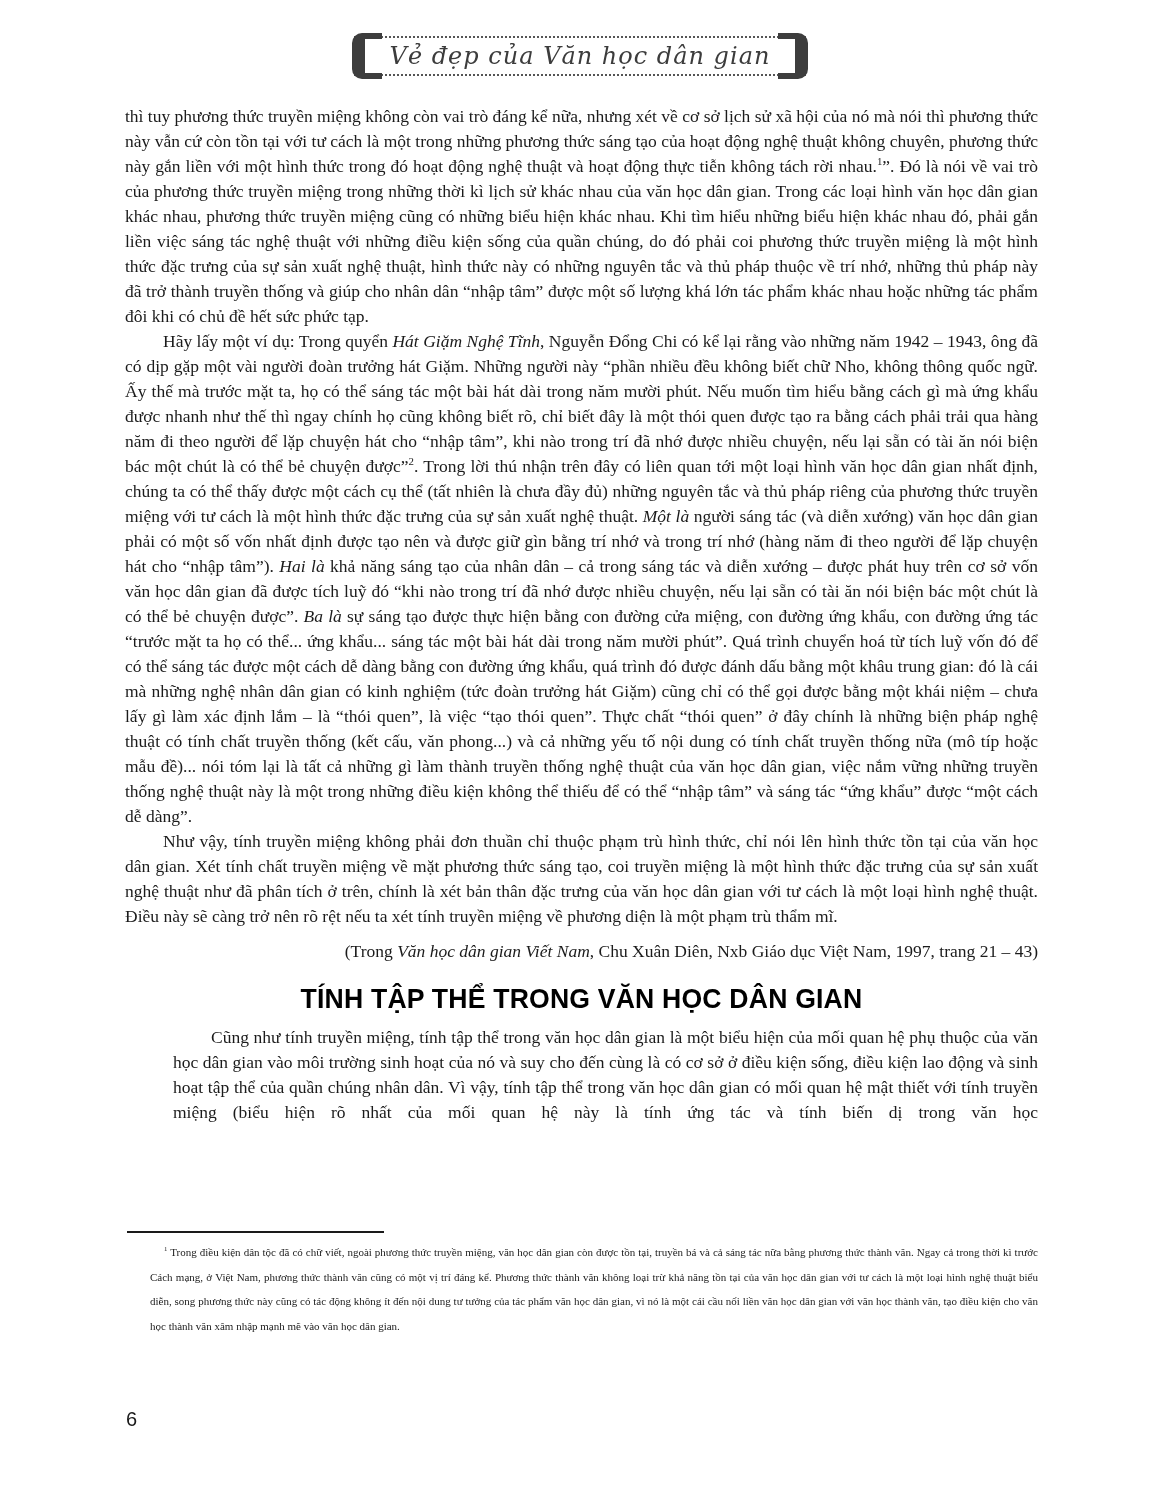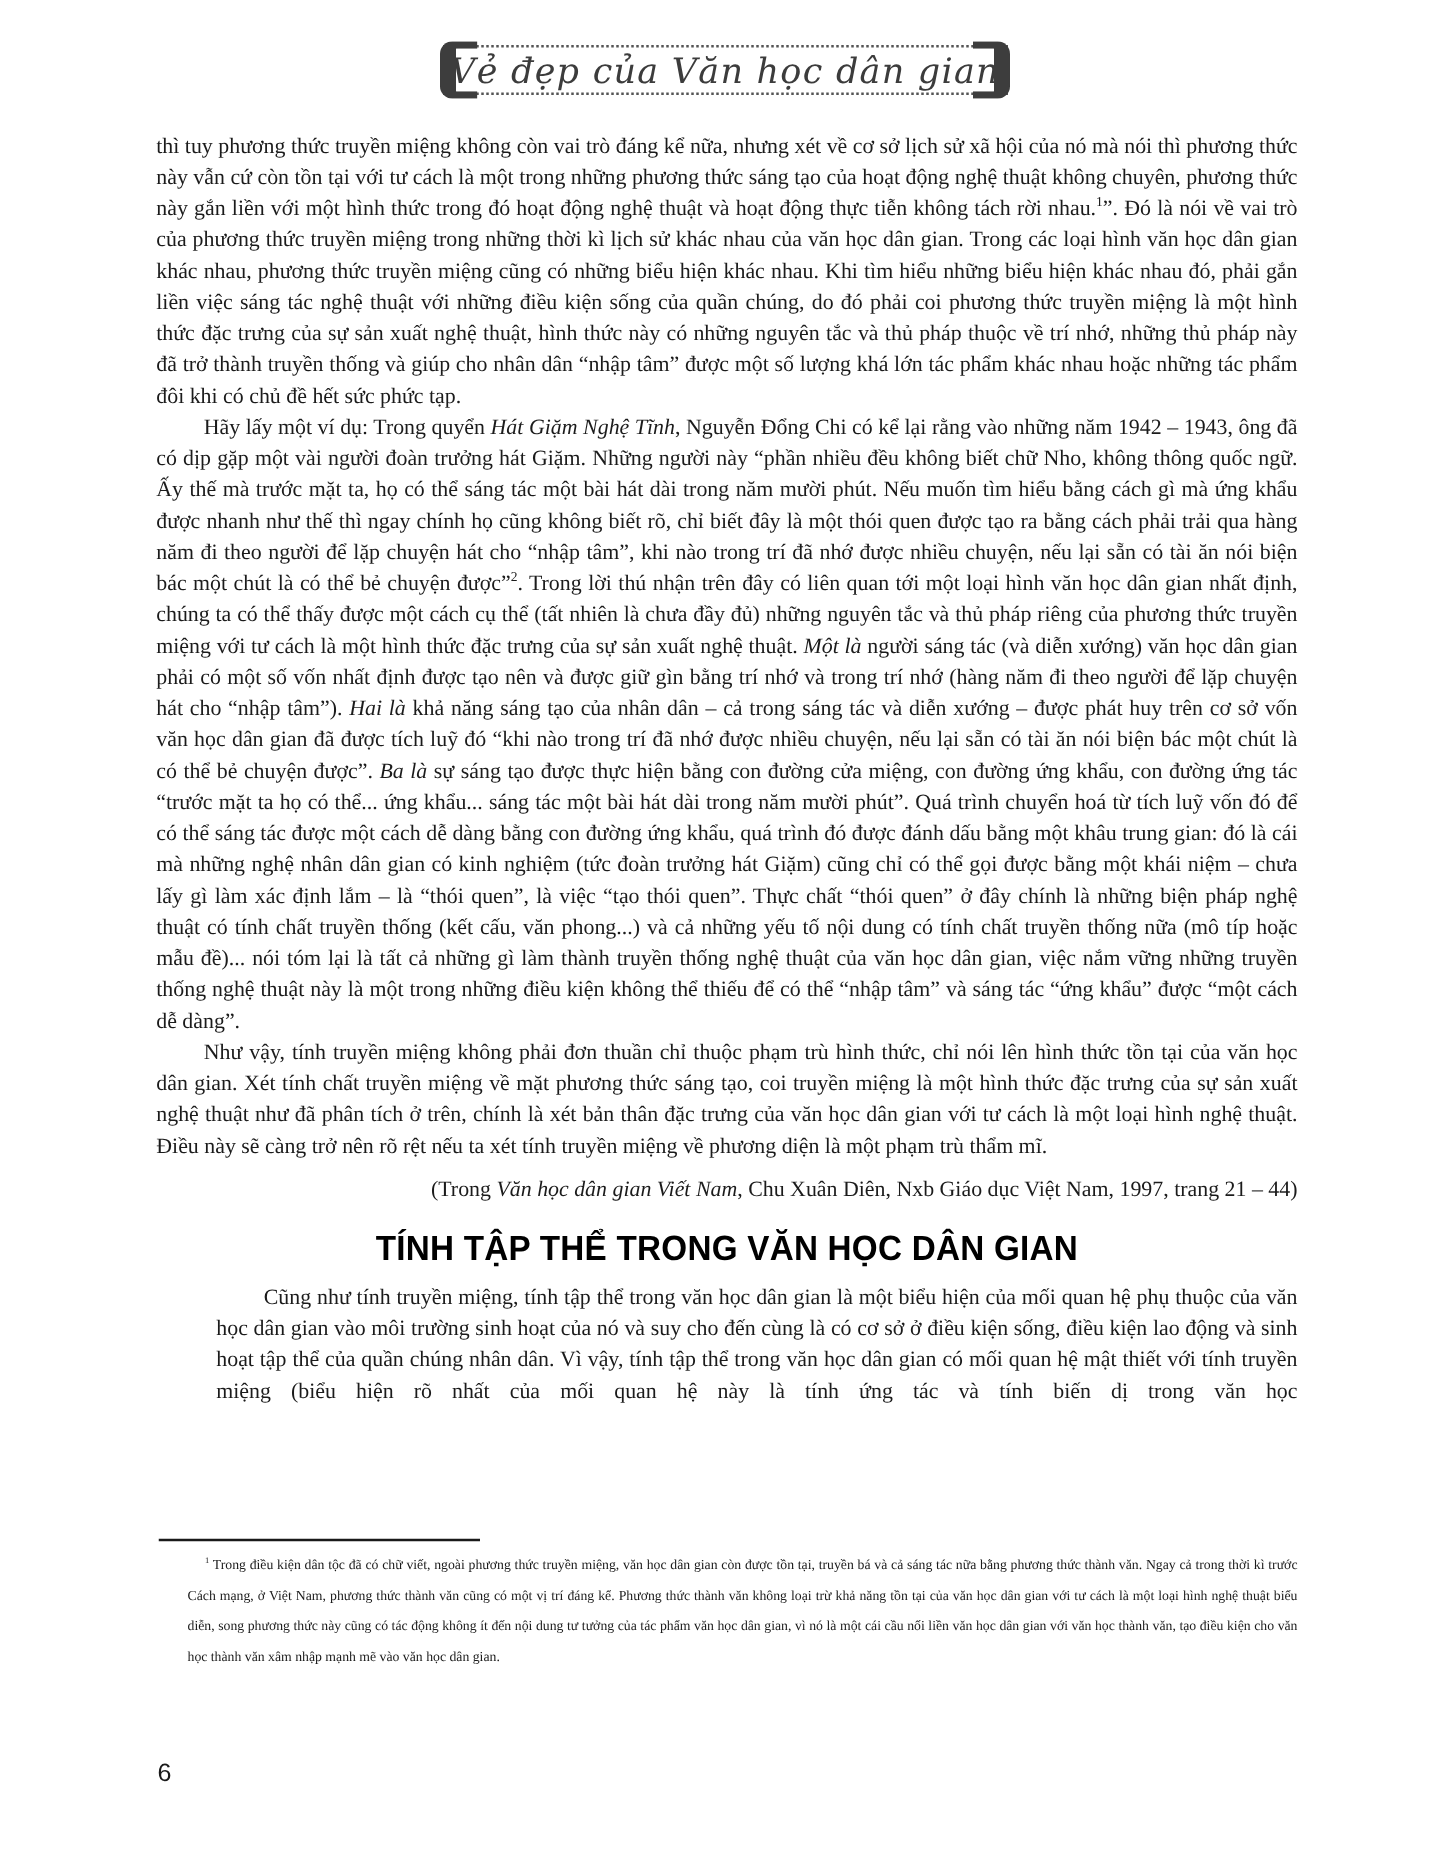--- a/index.html
+++ b/index.html
@@ -20,21 +20,21 @@
     border-left:13px solid #3d3d3d; border-top:6px solid #3d3d3d; border-bottom:6px solid #3d3d3d;
     border-radius:10px 0 0 10px;
   }
   .bracket-right {
     right:-2px;
     border-right:13px solid #3d3d3d; border-top:6px solid #3d3d3d; border-bottom:6px solid #3d3d3d;
     border-radius:0 10px 10px 0;
   }
   .header-title {
     font-family:"DejaVu Serif", serif; font-style:italic;
-    font-size:28px; color:#3c3c3c; letter-spacing:1px; white-space:nowrap;
+    font-size:24px; color:#3c3c3c; letter-spacing:1px; white-space:nowrap;
   }
 
   
   .content {
     position:absolute; left:125px; top:104px; width:913px;
     font-size:17.5px; line-height:25px; text-align:justify;
   }
   .para { margin:0; text-indent:38px; }
   .para-noindent { text-indent:0; }
   .force-justify { text-align-last:justify;margin-left:48px; }
@@ -75,21 +75,21 @@
   <div class="header-frame">
     <span class="bracket bracket-left"></span>
     <span class="header-title">Vẻ đẹp của Văn học dân gian</span>
     <span class="bracket bracket-right"></span>
   </div>
 
   <main class="content">
     <p class="para para-noindent"><span>thì tuy phương thức truyền miệng không còn vai trò đáng kể nữa, nhưng xét về cơ sở lịch sử xã hội của nó mà nói thì phương thức này vẫn cứ còn tồn tại với tư cách là một trong những phương thức sáng tạo của hoạt động nghệ thuật không chuyên, phương thức này gắn liền với một hình thức trong đó hoạt động nghệ thuật và hoạt động thực tiễn không tách rời nhau.</span><sup>1</sup><span>”. Đó là nói về vai trò của phương thức truyền miệng trong những thời kì lịch sử khác nhau của văn học dân gian. Trong các loại hình văn học dân gian khác nhau, phương thức truyền miệng cũng có những biểu hiện khác nhau. Khi tìm hiểu những biểu hiện khác nhau đó, phải gắn liền việc sáng tác nghệ thuật với những điều kiện sống của quần chúng, do đó phải coi phương thức truyền miệng là một hình thức đặc trưng của sự sản xuất nghệ thuật, hình thức này có những nguyên tắc và thủ pháp thuộc về trí nhớ, những thủ pháp này đã trở thành truyền thống và giúp cho nhân dân “nhập tâm” được một số lượng khá lớn tác phẩm khác nhau hoặc những tác phẩm đôi khi có chủ đề hết sức phức tạp.</span></p>
     <p class="para"><span>Hãy lấy một ví dụ: Trong quyển </span><em>Hát Giặm Nghệ Tĩnh</em><span>, Nguyễn Đổng Chi có kể lại rằng vào những năm 1942 – 1943, ông đã có dịp gặp một vài người đoàn trưởng hát Giặm. Những người này “phần nhiều đều không biết chữ Nho, không thông quốc ngữ. Ấy thế mà trước mặt ta, họ có thể sáng tác một bài hát dài trong năm mười phút. Nếu muốn tìm hiểu bằng cách gì mà ứng khẩu được nhanh như thế thì ngay chính họ cũng không biết rõ, chỉ biết đây là một thói quen được tạo ra bằng cách phải trải qua hàng năm đi theo người để lặp chuyện hát cho “nhập tâm”, khi nào trong trí đã nhớ được nhiều chuyện, nếu lại sẵn có tài ăn nói biện bác một chút là có thể bẻ chuyện được”</span><sup>2</sup><span>. Trong lời thú nhận trên đây có liên quan tới một loại hình văn học dân gian nhất định, chúng ta có thể thấy được một cách cụ thể (tất nhiên là chưa đầy đủ) những nguyên tắc và thủ pháp riêng của phương thức truyền miệng với tư cách là một hình thức đặc trưng của sự sản xuất nghệ thuật. </span><em>Một là</em><span> người sáng tác (và diễn xướng) văn học dân gian phải có một số vốn nhất định được tạo nên và được giữ gìn bằng trí nhớ và trong trí nhớ (hàng năm đi theo người để lặp chuyện hát cho “nhập tâm”). </span><em>Hai là</em><span> khả năng sáng tạo của nhân dân – cả trong sáng tác và diễn xướng – được phát huy trên cơ sở vốn văn học dân gian đã được tích luỹ đó “khi nào trong trí đã nhớ được nhiều chuyện, nếu lại sẵn có tài ăn nói biện bác một chút là có thể bẻ chuyện được”. </span><em>Ba là</em><span> sự sáng tạo được thực hiện bằng con đường cửa miệng, con đường ứng khẩu, con đường ứng tác “trước mặt ta họ có thể... ứng khẩu... sáng tác một bài hát dài trong năm mười phút”. Quá trình chuyển hoá từ tích luỹ vốn đó để có thể sáng tác được một cách dễ dàng bằng con đường ứng khẩu, quá trình đó được đánh dấu bằng một khâu trung gian: đó là cái mà những nghệ nhân dân gian có kinh nghiệm (tức đoàn trưởng hát Giặm) cũng chỉ có thể gọi được bằng một khái niệm – chưa lấy gì làm xác định lắm – là “thói quen”, là việc “tạo thói quen”. Thực chất “thói quen” ở đây chính là những biện pháp nghệ thuật có tính chất truyền thống (kết cấu, văn phong...) và cả những yếu tố nội dung có tính chất truyền thống nữa (mô típ hoặc mẫu đề)... nói tóm lại là tất cả những gì làm thành truyền thống nghệ thuật của văn học dân gian, việc nắm vững những truyền thống nghệ thuật này là một trong những điều kiện không thể thiếu để có thể “nhập tâm” và sáng tác “ứng khẩu” được “một cách dễ dàng”.</span></p>
     <p class="para"><span>Như vậy, tính truyền miệng không phải đơn thuần chỉ thuộc phạm trù hình thức, chỉ nói lên hình thức tồn tại của văn học dân gian. Xét tính chất truyền miệng về mặt phương thức sáng tạo, coi truyền miệng là một hình thức đặc trưng của sự sản xuất nghệ thuật như đã phân tích ở trên, chính là xét bản thân đặc trưng của văn học dân gian với tư cách là một loại hình nghệ thuật. Điều này sẽ càng trở nên rõ rệt nếu ta xét tính truyền miệng về phương diện là một phạm trù thẩm mĩ.</span></p>
-    <p class="citation"><span>(Trong </span><em>Văn học dân gian Viết Nam</em><span>, Chu Xuân Diên, Nxb Giáo dục Việt Nam, 1997, trang 21 – 44)</span></p>
+    <p class="citation"><span>(Trong </span><em>Văn học dân gian Viết Nam</em><span>, Chu Xuân Diên, Nxb Giáo dục Việt Nam, 1997, trang 21 – 43)</span></p>
     <h1 class="section-heading">TÍNH TẬP THỂ TRONG VĂN HỌC DÂN GIAN</h1>
     <p class="para force-justify"><span>Cũng như tính truyền miệng, tính tập thể trong văn học dân gian là một biểu hiện của mối quan hệ phụ thuộc của văn học dân gian vào môi trường sinh hoạt của nó và suy cho đến cùng là có cơ sở ở điều kiện sống, điều kiện lao động và sinh hoạt tập thể của quần chúng nhân dân. Vì vậy, tính tập thể trong văn học dân gian có mối quan hệ mật thiết với tính truyền miệng (biểu hiện rõ nhất của mối quan hệ này là tính ứng tác và tính biến dị trong văn học</span></p>
   </main>
 
   <div class="fn-rule"></div>
 
   <footer class="footnotes">
     <p class="footnote footnote-first"><sup>1</sup><span> Trong điều kiện dân tộc đã có chữ viết, ngoài phương thức truyền miệng, văn học dân gian còn được tồn tại, truyền bá và cả sáng tác nữa bằng phương thức thành văn. Ngay cả trong thời kì trước Cách mạng, ở Việt Nam, phương thức thành văn cũng có một vị trí đáng kể. Phương thức thành văn không loại trừ khả năng tồn tại của văn học dân gian với tư cách là một loại hình nghệ thuật biểu diễn, song phương thức này cũng có tác động không ít đến nội dung tư tưởng của tác phẩm văn học dân gian, vì nó là một cái cầu nối liền văn học dân gian với văn học thành văn, tạo điều kiện cho văn học thành văn xâm nhập mạnh mẽ vào văn học dân gian.</span></p>
   </footer>
 

